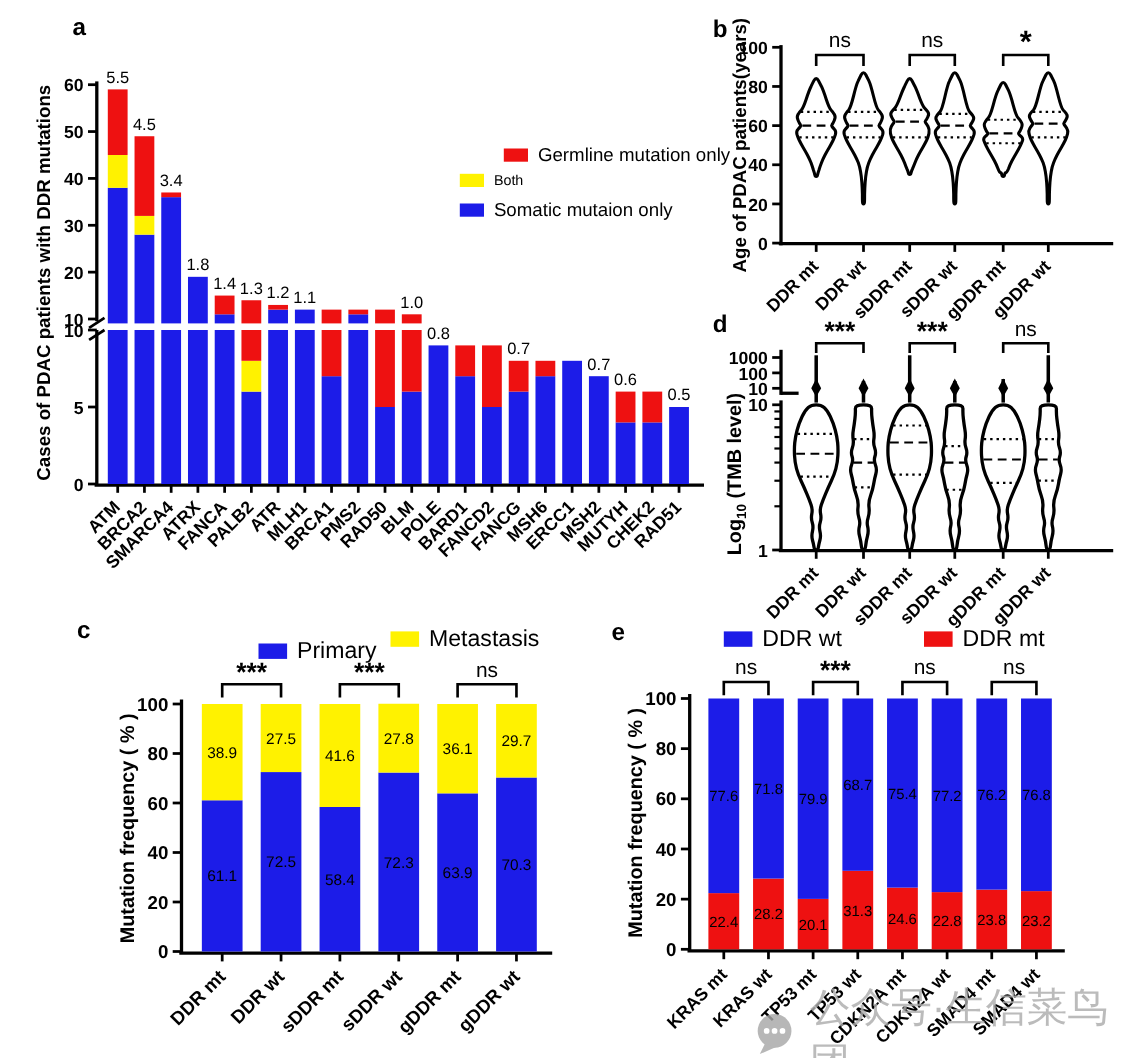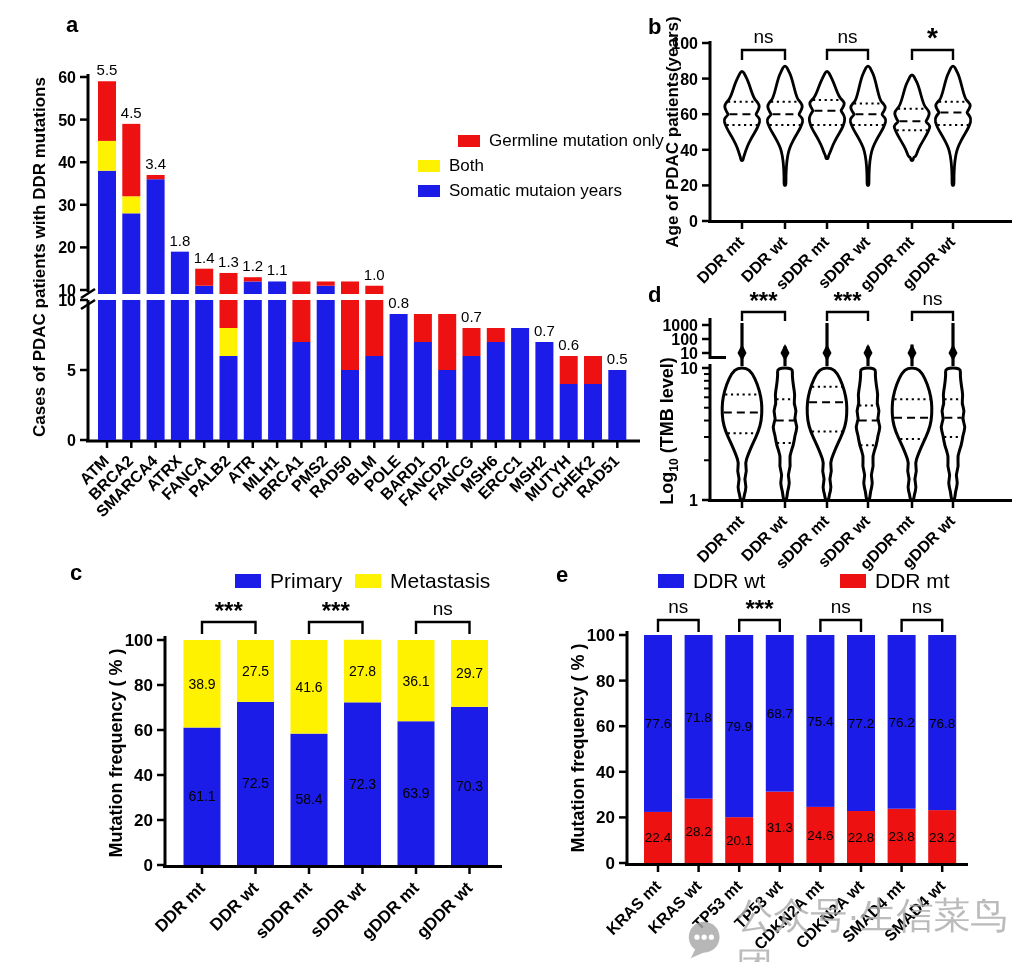--- a/index.html
+++ b/index.html
@@ -431,29 +431,29 @@
   <div class="vlabel" style="left:669px;top:431px;font-size:18px"><span>Log</span><sub>10</sub><span> (TMB level)</span></div>
   <div class="vlabel" style="left:578px;top:748px;font-size:18px">Mutation frequency ( % )</div>
 
   <div id="legend-a" class="legend">
       <div class="leg-item" style="left: 0px; top: 0px; padding-left: 40px;">
         <span class="swatch" style="background: rgb(238, 17, 17); width: 22px; height: 12px;"></span>
         <span style="font-size: 17px;">Germline mutation only</span>
       </div>
       <div class="leg-item" style="left: 0px; top: 25px;">
         <span class="swatch" style="background: rgb(255, 242, 0); width: 22px; height: 12px;"></span>
-        <span style="font-size: 17px;">Both</span>
+        <span style="font-size: 13px;">Both</span>
       </div>
       <div class="leg-item" style="left: 0px; top: 50px;">
         <span class="swatch" style="background: rgb(28, 28, 232); width: 22px; height: 12px;"></span>
-        <span style="font-size: 17px;">Somatic mutaion years</span>
+        <span style="font-size: 17px;">Somatic mutaion only</span>
       </div>
     </div>
   <div id="legend-c" class="legend">
-      <div class="leg-item" style="left: 0px; top: 0px; padding-left: 40px;">
+      <div class="leg-item" style="left: 0px; top: 11px; padding-left: 40px;">
         <span class="swatch" style="background: rgb(28, 28, 232); width: 26px; height: 14px;"></span>
         <span style="font-size: 21px;">Primary</span>
       </div>
       <div class="leg-item" style="left: 160px; top: 0px;">
         <span class="swatch" style="background: rgb(255, 242, 0); width: 26px; height: 14px;"></span>
         <span style="font-size: 21px;">Metastasis</span>
       </div>
     </div>
   <div id="legend-e" class="legend">
       <div class="leg-item" style="left: 0px; top: 0px;">

